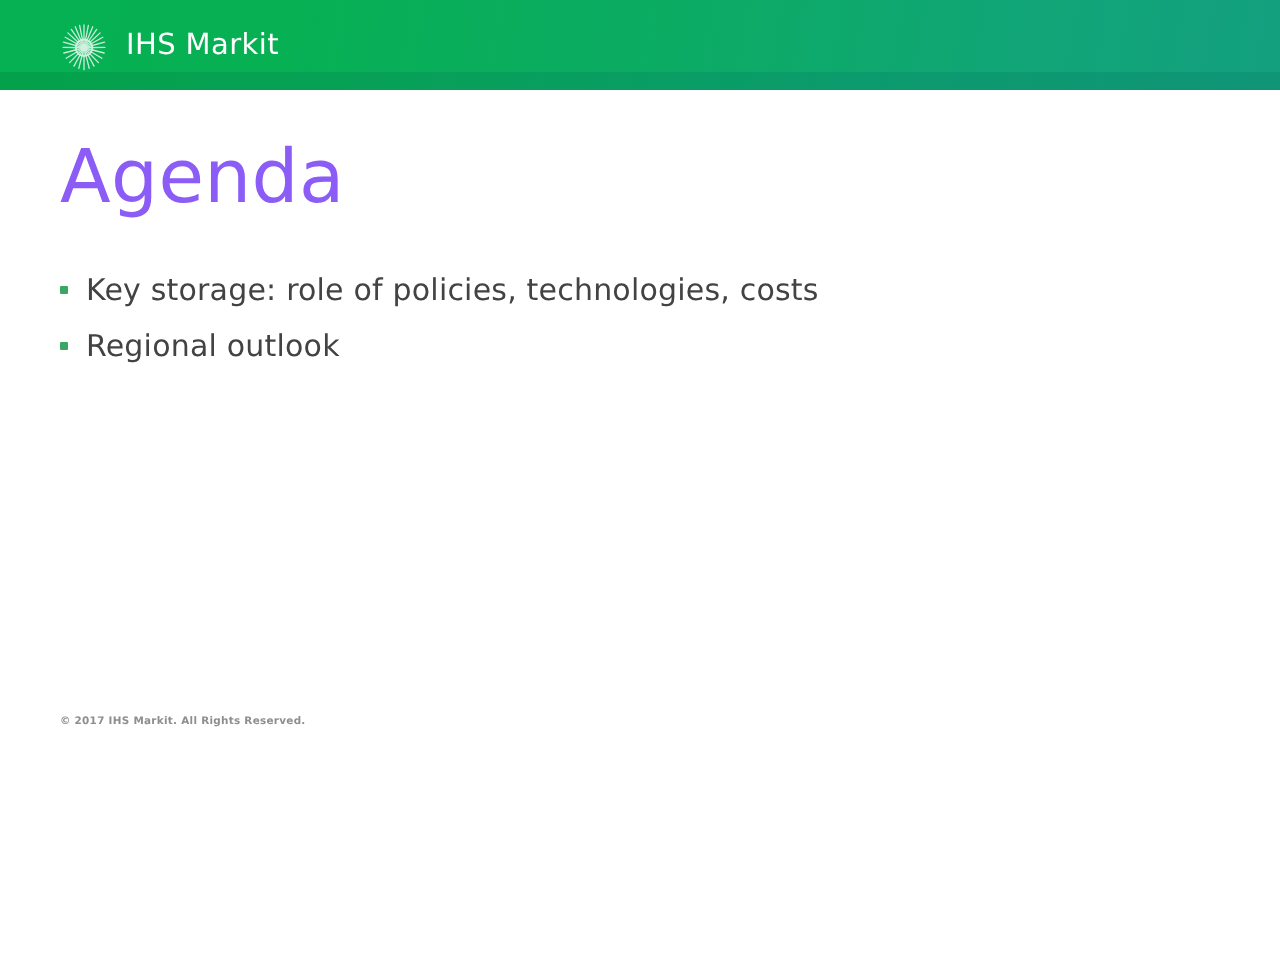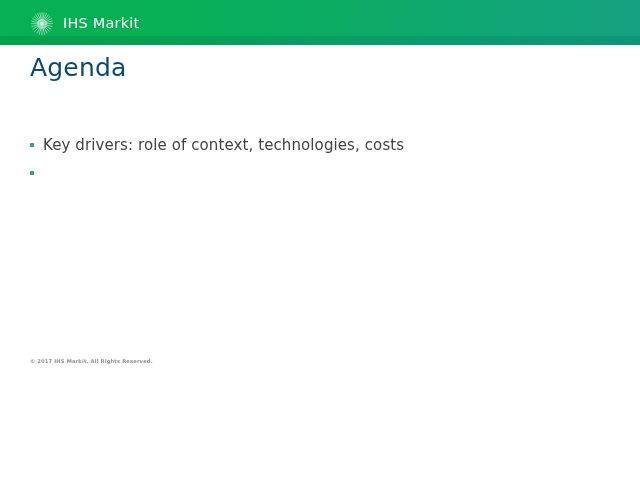--- a/index.html
+++ b/index.html
@@ -60,23 +60,23 @@
     letter-spacing: 0.2px;
     white-space: nowrap;
     line-height: 1;
     font-weight: 400;
   }
 
   
   .slide-title {
     position: absolute;
     left: 30px;
-    top: 54px;
-    font-size: 25px;
-    color: #0c4a6e;
+    top: 69px;
+    font-size: 37px;
+    color: #8b5cf6;
     letter-spacing: 0.2px;
     line-height: 1.1;
     white-space: nowrap;
   }
 
   
   .bullets {
     position: absolute;
     left: 30px;
     top: 134px;
@@ -166,22 +166,23 @@
       </span>
       <span class="brand-text">IHS Markit</span>
     </div>
   </div>
 
   <div class="slide-title">Agenda</div>
 
   <ul class="bullets">
     <li class="bullet-row">
       <span class="bullet-dot"></span>
-      <span class="bullet-text">Key drivers: role of context, technologies, costs</span>
+      <span class="bullet-text">Key storage: role of policies, technologies, costs</span>
     </li>
     <li class="bullet-row">
       <span class="bullet-dot"></span>
+      <span class="bullet-text">Regional outlook</span>
     </li>
   </ul>
 
   <div class="footer">© 2017 IHS Markit. All Rights Reserved.</div>
 
 </div>
 
 </body></html>

